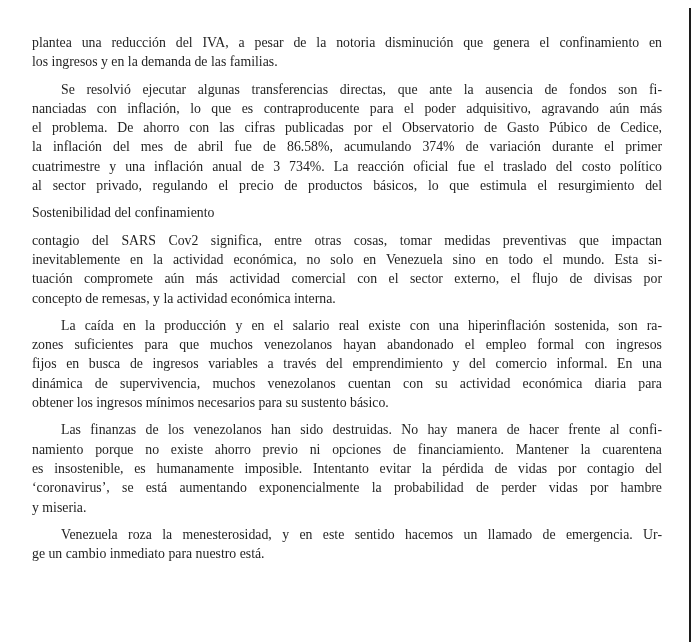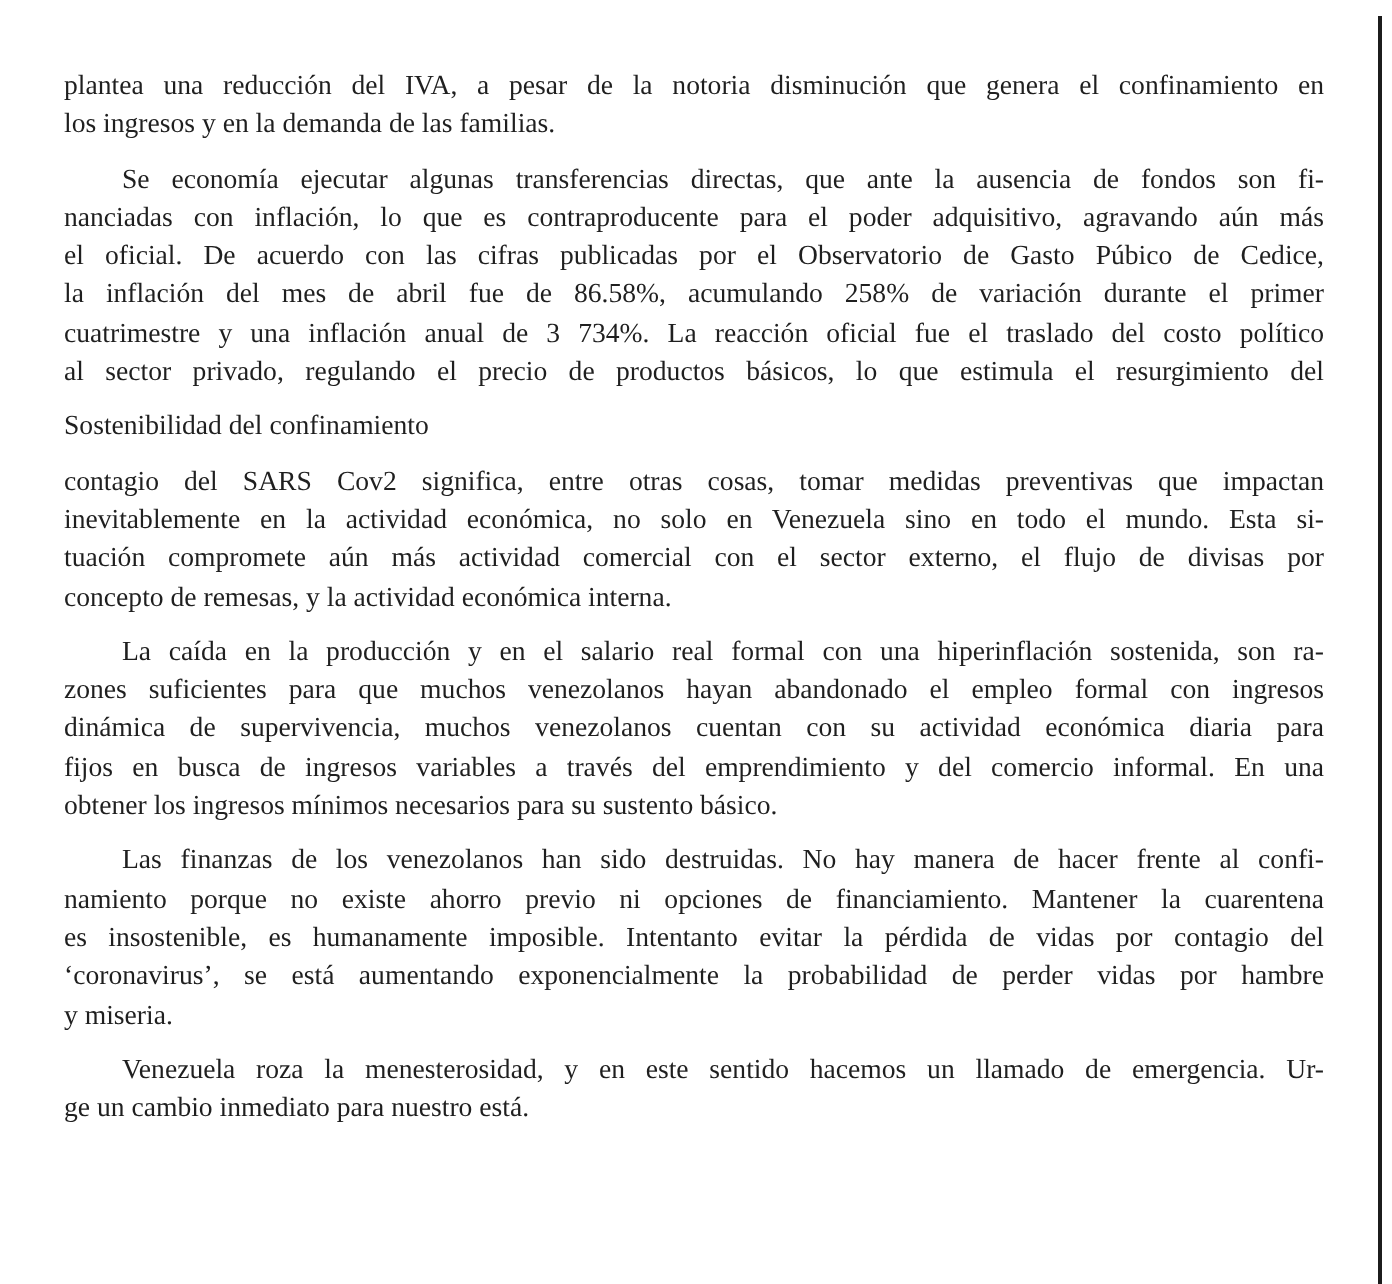--- a/index.html
+++ b/index.html
@@ -63,42 +63,42 @@
   <div class="page-edge-line"></div>
 
   <div class="doc">
 
     <div class="para">
       <div class="line">plantea una reducción del IVA, a pesar de la notoria disminución que genera el confinamiento en</div>
       <div class="line last">los ingresos y en la demanda de las familias.</div>
     </div>
 
     <div class="para">
-      <div class="line first">Se economía ejecutar algunas transferencias directas, que ante la ausencia de fondos son fi-</div>
+      <div class="line first">Se resolvió ejecutar algunas transferencias directas, que ante la ausencia de fondos son fi-</div>
       <div class="line">nanciadas con inflación, lo que es contraproducente para el poder adquisitivo, agravando aún más</div>
-      <div class="line">el oficial. De acuerdo con las cifras publicadas por el Observatorio de Gasto Púbico de Cedice,</div>
-      <div class="line">la inflación del mes de abril fue de 86.58%, acumulando 258% de variación durante el primer</div>
+      <div class="line">el problema. De ahorro con las cifras publicadas por el Observatorio de Gasto Púbico de Cedice,</div>
+      <div class="line">la inflación del mes de abril fue de 86.58%, acumulando 374% de variación durante el primer</div>
       <div class="line">cuatrimestre y una inflación anual de 3 734%. La reacción oficial fue el traslado del costo político</div>
       <div class="line">al sector privado, regulando el precio de productos básicos, lo que estimula el resurgimiento del</div>
     </div>
 
     <div class="heading">Sostenibilidad del confinamiento</div>
 
     <div class="para">
       <div class="line">contagio del SARS Cov2 significa, entre otras cosas, tomar medidas preventivas que impactan</div>
       <div class="line">inevitablemente en la actividad económica, no solo en Venezuela sino en todo el mundo. Esta si-</div>
       <div class="line">tuación compromete aún más actividad comercial con el sector externo, el flujo de divisas por</div>
       <div class="line last">concepto de remesas, y la actividad económica interna.</div>
     </div>
 
     <div class="para">
-      <div class="line first">La caída en la producción y en el salario real formal con una hiperinflación sostenida, son ra-</div>
+      <div class="line first">La caída en la producción y en el salario real existe con una hiperinflación sostenida, son ra-</div>
       <div class="line">zones suficientes para que muchos venezolanos hayan abandonado el empleo formal con ingresos</div>
+      <div class="line">fijos en busca de ingresos variables a través del emprendimiento y del comercio informal. En una</div>
       <div class="line">dinámica de supervivencia, muchos venezolanos cuentan con su actividad económica diaria para</div>
-      <div class="line">fijos en busca de ingresos variables a través del emprendimiento y del comercio informal. En una</div>
       <div class="line last">obtener los ingresos mínimos necesarios para su sustento básico.</div>
     </div>
 
     <div class="para">
       <div class="line first">Las finanzas de los venezolanos han sido destruidas. No hay manera de hacer frente al confi-</div>
       <div class="line">namiento porque no existe ahorro previo ni opciones de financiamiento. Mantener la cuarentena</div>
       <div class="line">es insostenible, es humanamente imposible. Intentanto evitar la pérdida de vidas por contagio del</div>
       <div class="line">‘coronavirus’, se está aumentando exponencialmente la probabilidad de perder vidas por hambre</div>
       <div class="line last">y miseria.</div>
     </div>

